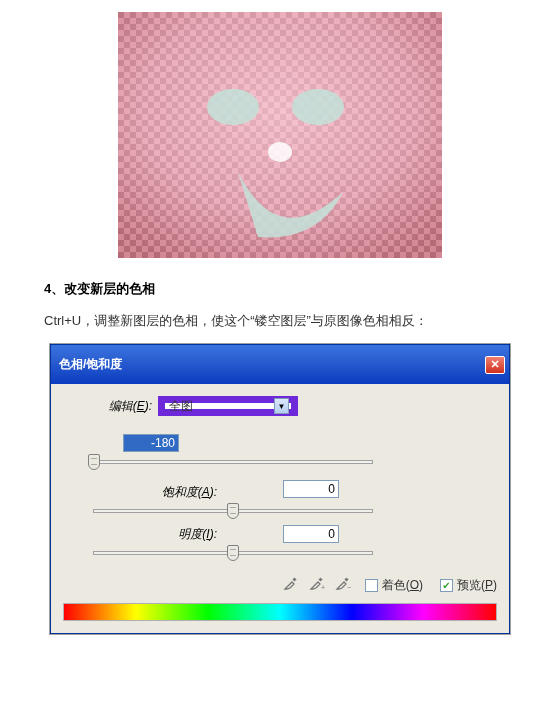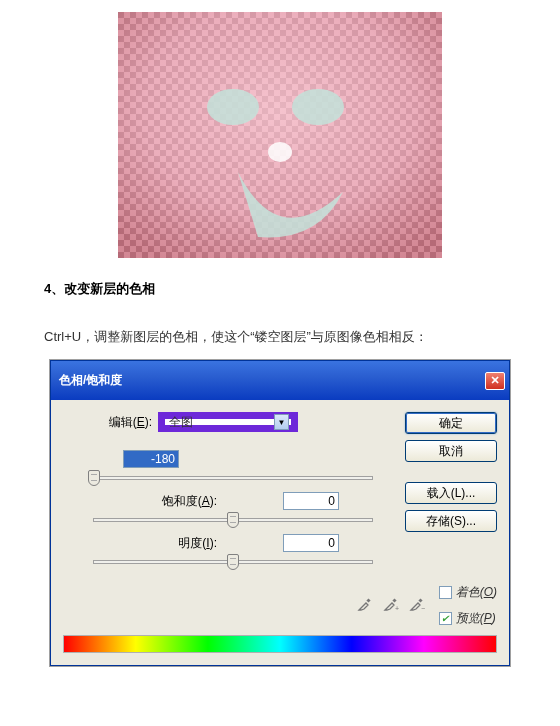--- a/index.html
+++ b/index.html
@@ -13,21 +13,21 @@
     font-size: 13px;
     color: #333;
   }
   .preview-image {
     display: block;
     margin: 12px auto 0 auto;
   }
   .section-heading {
     font-weight: bold;
     font-size: 13px;
-    margin: 22px 0 30px 44px;
+    margin: 22px 0 14px 44px;
     color: #000;
   }
   .instruction {
     margin: 0 16px 14px 44px;
     font-size: 13px;
     color: #333;
   }
 
   
   .dialog {
@@ -75,20 +75,21 @@
     display: flex;
     align-items: center;
     margin-bottom: 8px;
   }
   .form-label {
     width: 95px;
     text-align: right;
     padding-right: 6px;
     font-size: 12px;
     color: #000;
+    font-style: italic;
   }
   .form-label .ul { text-decoration: underline; }
   .select-box {
     width: 140px;
     height: 20px;
     border: 7px solid #6d28d9;
     background: #fff;
     display: flex;
     align-items: center;
     padding: 0 2px 0 4px;
@@ -171,24 +172,23 @@
   }
   .eyedroppers {
     display: flex;
     gap: 10px;
     font-size: 16px;
     color: #666;
   }
   .eyedropper { cursor: pointer; }
   .checks {
     display: flex;
-    flex-direction: column;
-    gap: 9px;
-    font-size: 12px;
-    font-style: italic;
+    flex-direction: row;
+    gap: 17px;
+    font-size: 12px;
   }
   .chk-row { display: flex; align-items: center; gap: 4px; }
   .chk {
     width: 13px; height: 13px;
     border: 1px solid #7f9db9;
     background: #fff;
     display: flex; align-items: center; justify-content: center;
     font-size: 10px; color: #39a339;
     cursor: pointer;
   }
@@ -257,21 +257,21 @@
         <div style="width:60px;"></div>
         <input class="num-input highlight" value="-180" style="">
       </div>
       <div class="slider-wrap">
         <div class="slider-track">
           <div class="slider-thumb" style="left:0%;"></div>
         </div>
       </div>
 
       <div class="form-row">
-        <div class="form-label" style="width:160px;">
+        <div class="form-label" style="width:160px;margin-top:8px;">
           <span>饱和度(</span><span class="ul">A</span><span>):</span>
         </div>
         <div style="width:60px;"></div>
         <input class="num-input" value="0" style="">
       </div>
       <div class="slider-wrap">
         <div class="slider-track">
           <div class="slider-thumb" style="left:50%;"></div>
         </div>
       </div>
@@ -284,27 +284,20 @@
         <input class="num-input" value="0" style="">
       </div>
       <div class="slider-wrap">
         <div class="slider-track">
           <div class="slider-thumb" style="left:50%;"></div>
         </div>
       </div>
 
     </div>
 
-    <div class="right-col">
-      <div class="win-btn default">确定</div>
-      <div class="win-btn">取消</div>
-      <div style="height:8px;"></div>
-      <div class="win-btn">载入(L)...</div>
-      <div class="win-btn">存储(S)...</div>
-    </div>
   </div>
 
   <div class="bottom-row">
     <div class="eyedroppers">
       <span class="eyedropper">
         <svg width="16" height="16" viewBox="0 0 16 16">
             <path d="M2 14 L5 11 L9 7 L11 9 L7 13 L4 14 Z" fill="none" stroke="#777" stroke-width="1.3"></path>
             <rect x="10" y="3" width="3" height="3" fill="#777" transform="rotate(45 11.5 4.5)"></rect>
           </svg>
       </span>

